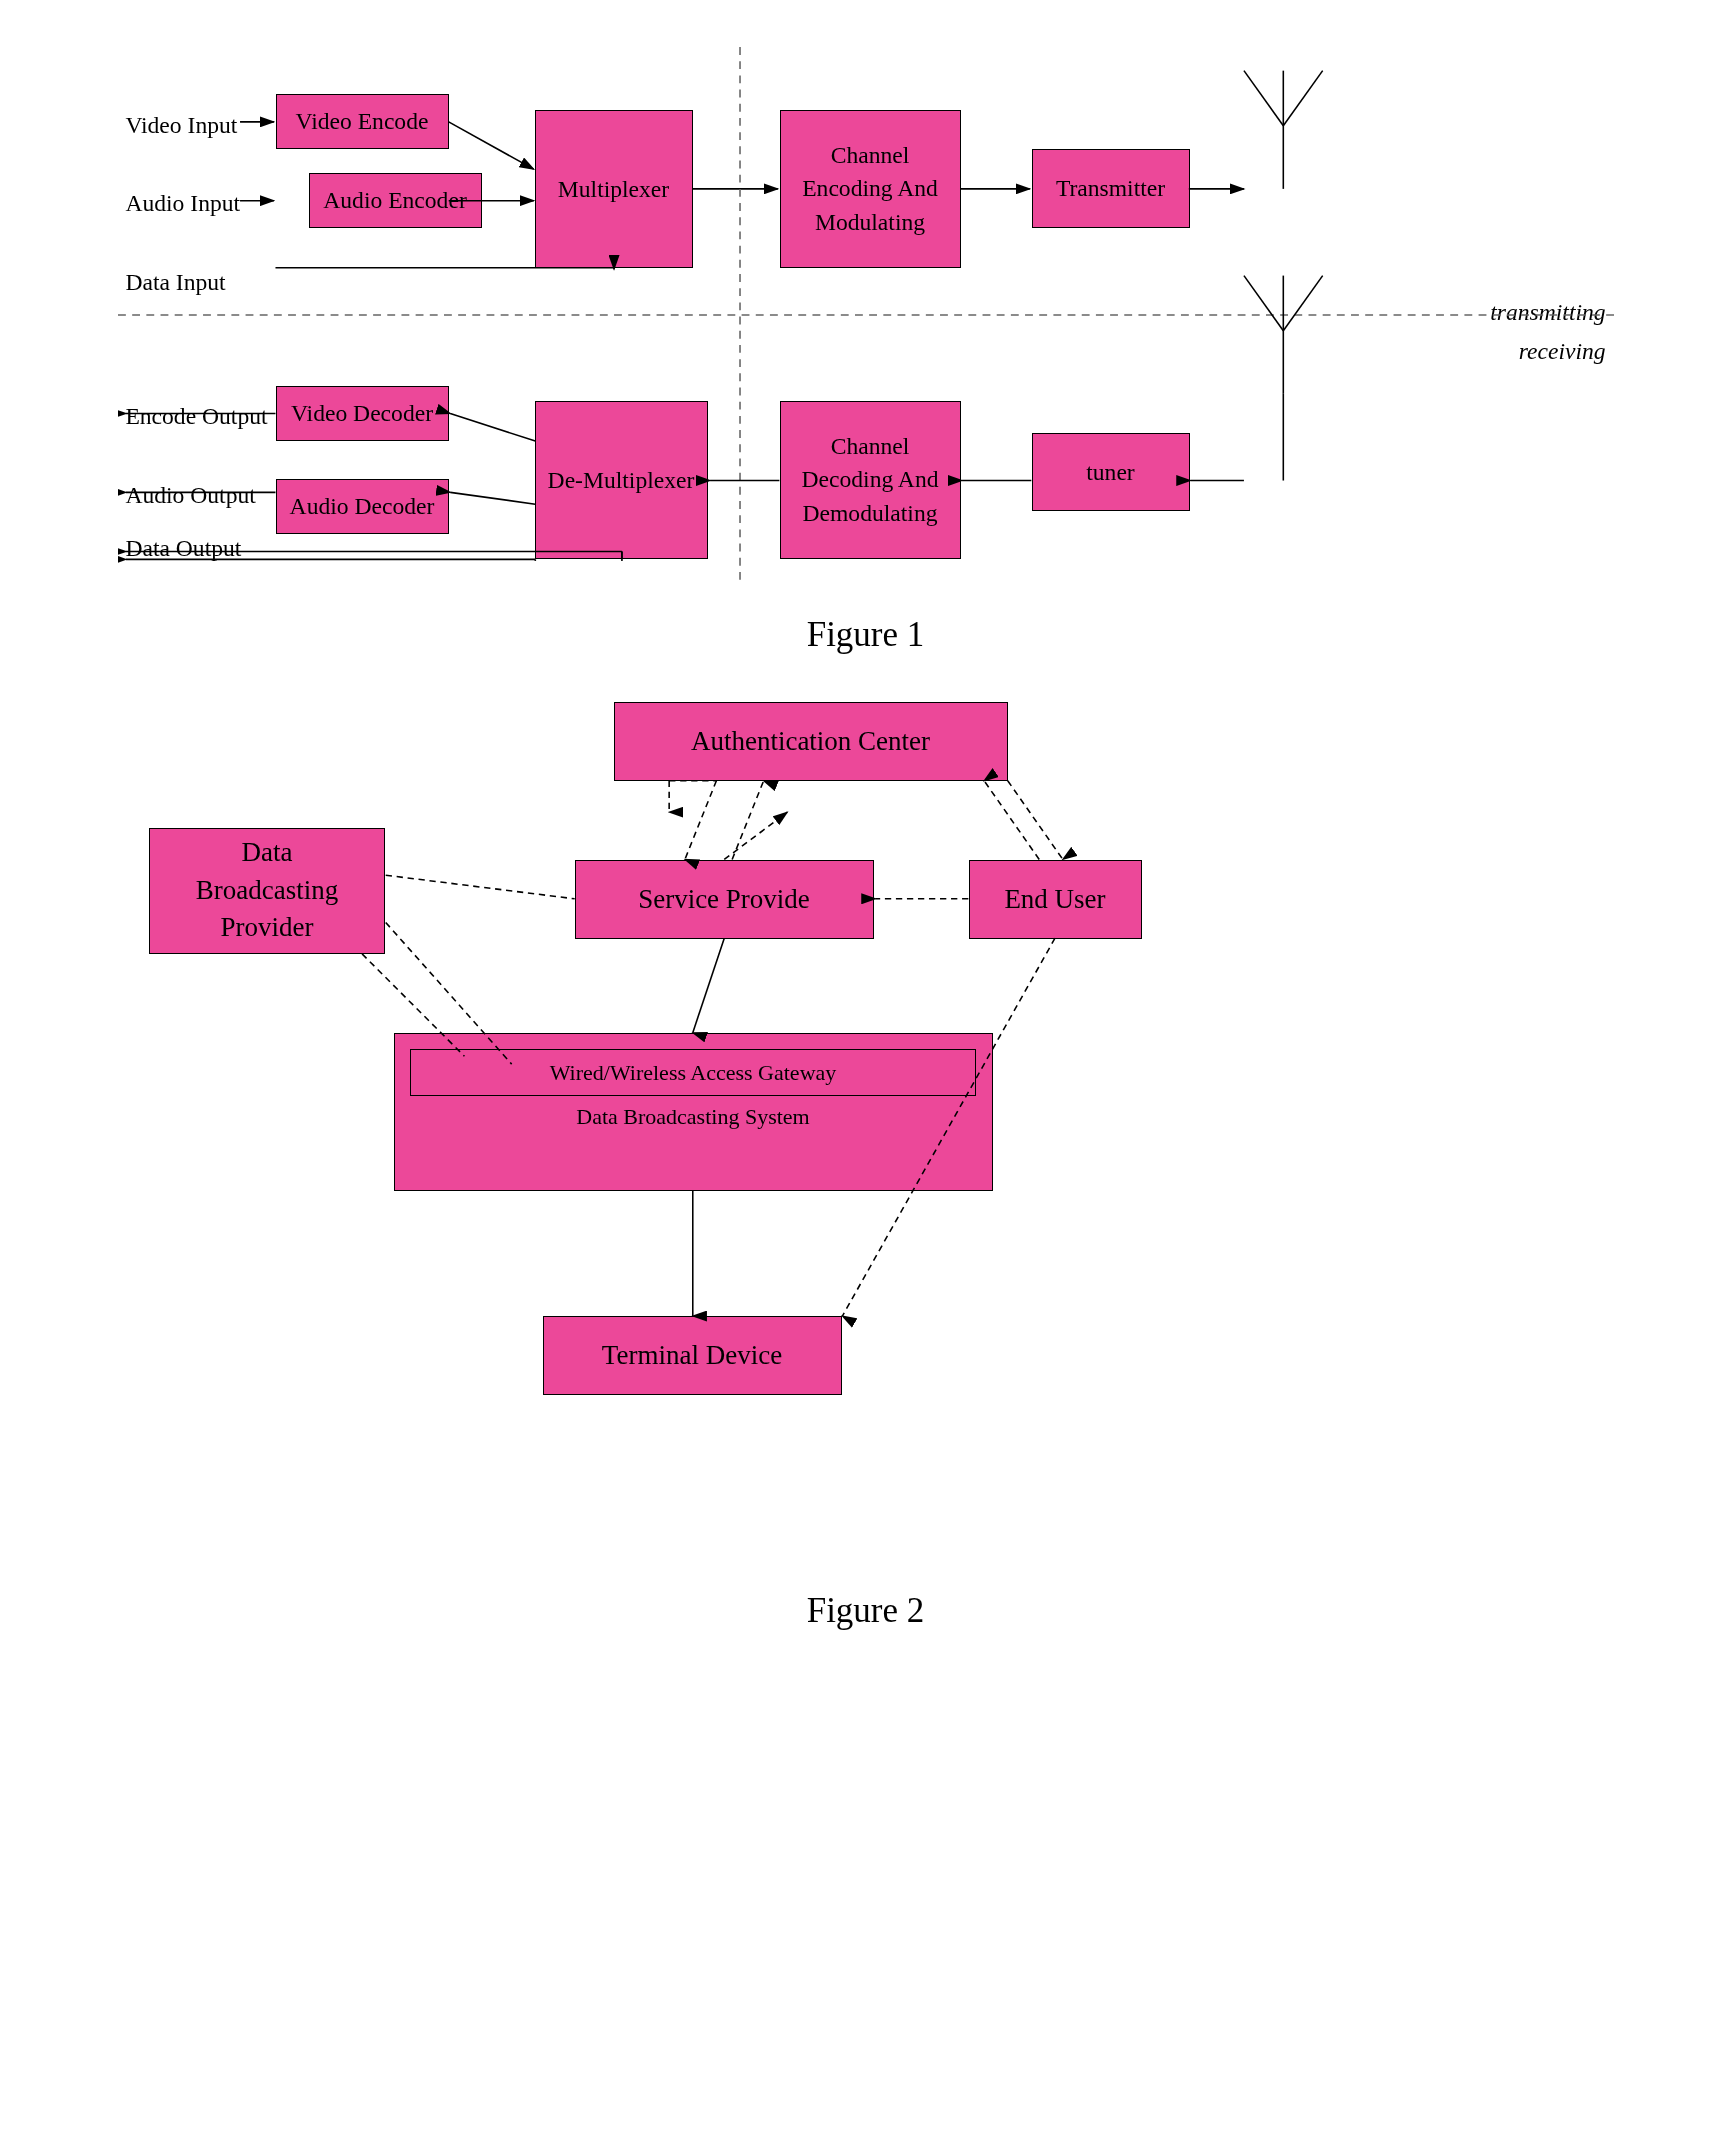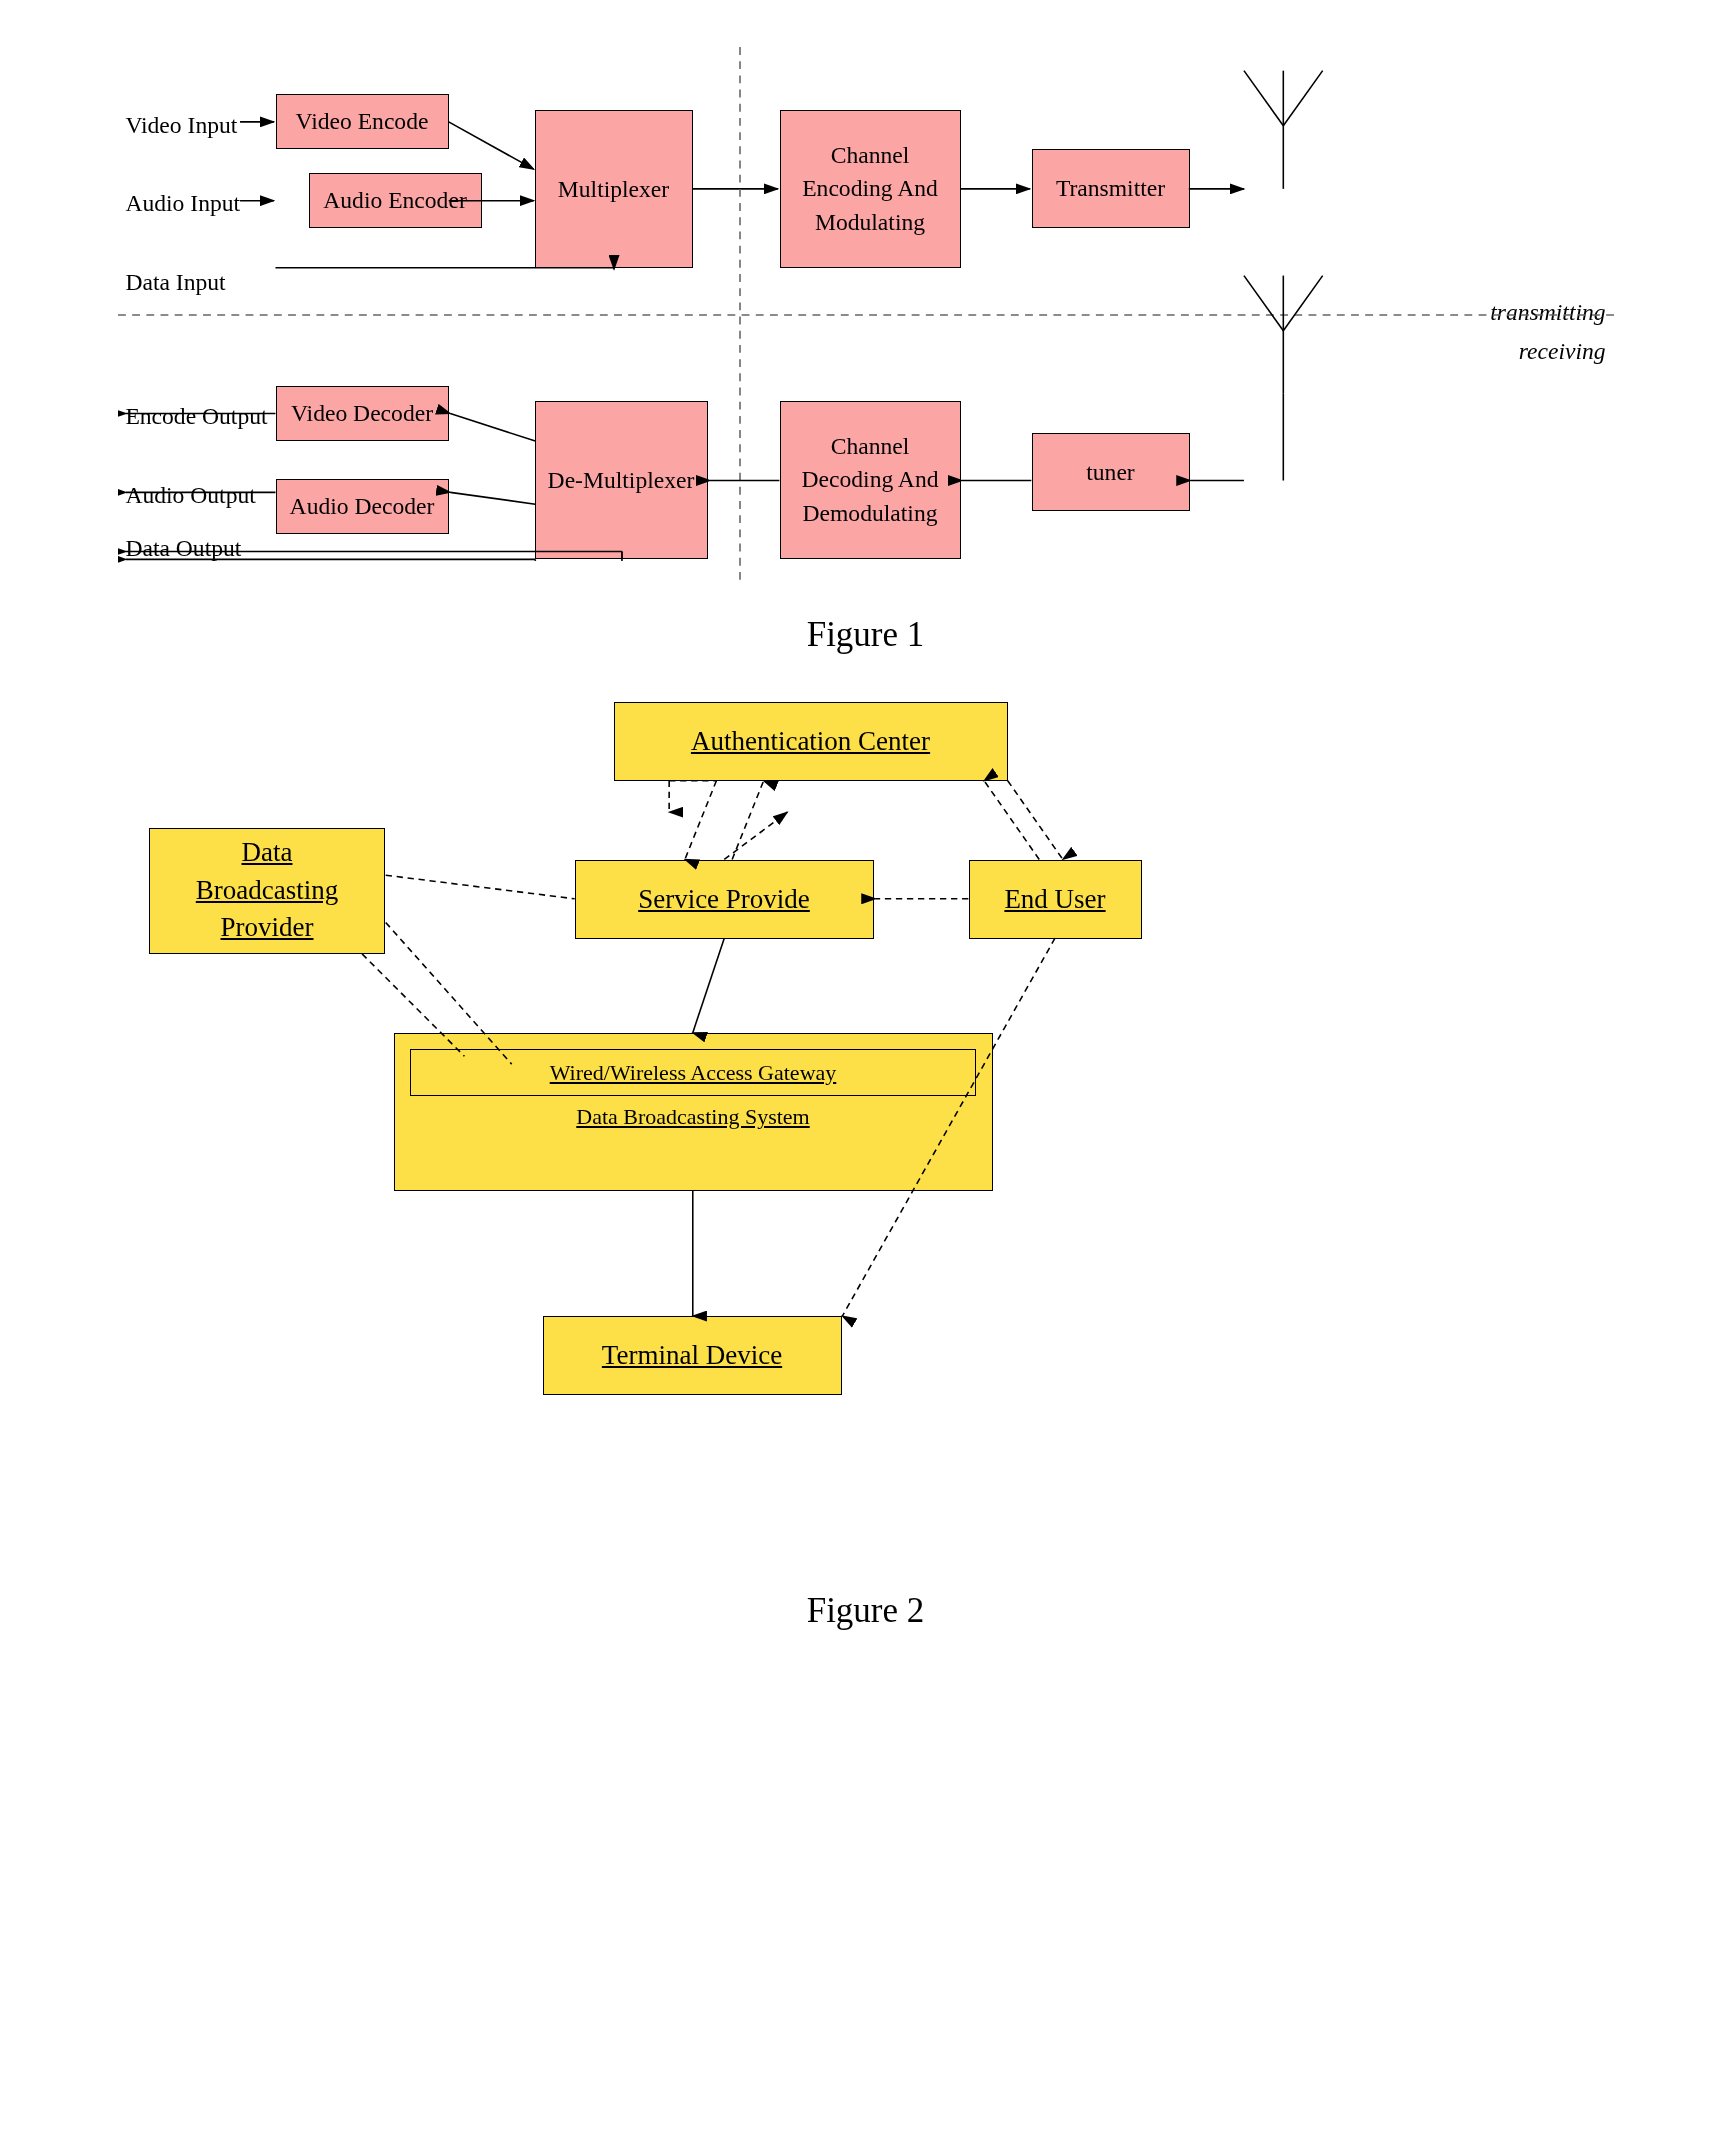--- a/index.html
+++ b/index.html
@@ -34,28 +34,27 @@
 
     .fig2-inner {
       position: relative;
       width: 100%;
       height: 866px;
     }
 
     .fig2-box {
       position: absolute;
       border: 1.6px solid #000;
-      background: #fde047;
+      background: #ec4899;
       text-align: center;
       font-size: 27px;
       display: flex;
       align-items: center;
       justify-content: center;
       padding: 15.8px 23.6px;
-      text-decoration: underline;
     }
 
     
     .box-auth {
       top: 0;
       left: 496px;
       width: 394px;
       height: 79px;
     }
 
@@ -138,21 +137,21 @@
 
     .fig1-text-label {
       position: absolute;
       font-size: 23.6px;
       white-space: nowrap;
     }
 
     .fig1-box {
       position: absolute;
       border: 1.6px solid #000;
-      background: #fca5a5;
+      background: #ec4899;
       text-align: center;
       font-size: 23.6px;
       display: flex;
       align-items: center;
       justify-content: center;
       padding: 7.9px 11.8px;
     }
   </style>
 </head>
 <body>

